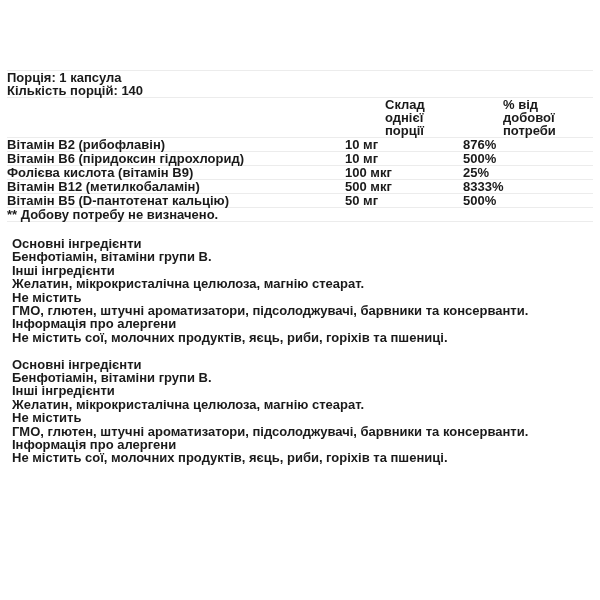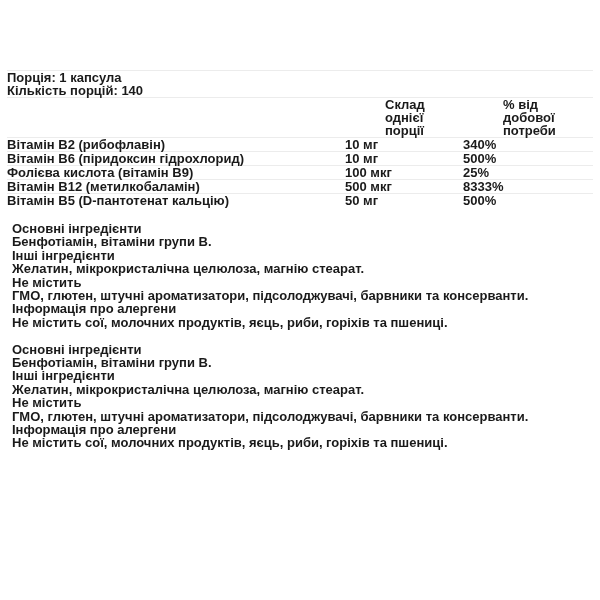--- a/index.html
+++ b/index.html
@@ -118,21 +118,21 @@
           <span class="wrap">Склад однієї порції</span>
         </th>
         <th class="head-cell">
           <span class="wrap">% від добової потреби</span>
         </th>
       </tr>
 
       <tr class="line-row">
         <td class="body-cell">Вітамін B2 (рибофлавін)</td>
         <td class="body-cell">10 мг</td>
-        <td class="body-cell">340%</td>
+        <td class="body-cell">876%</td>
       </tr>
       <tr class="line-row">
         <td class="body-cell">Вітамін B6 (піридоксин гідрохлорид)</td>
         <td class="body-cell">10 мг</td>
         <td class="body-cell">500%</td>
       </tr>
       <tr class="line-row">
         <td class="body-cell">Фолієва кислота (вітамін B9)</td>
         <td class="body-cell">100 мкг</td>
         <td class="body-cell">25%</td>
@@ -141,20 +141,23 @@
         <td class="body-cell">Вітамін B12 (метилкобаламін)</td>
         <td class="body-cell">500 мкг</td>
         <td class="body-cell">8333%</td>
       </tr>
       <tr class="line-row">
         <td class="body-cell">Вітамін B5 (D-пантотенат кальцію)</td>
         <td class="body-cell">50 мг</td>
         <td class="body-cell">500%</td>
       </tr>
 
+      <tr class="line-row bottom-line">
+        <td class="note-cell" colspan="3">** Добову потребу не визначено.</td>
+      </tr>
     </tbody>
   </table>
 
   <div class="ingredients">
 
     <div class="ing-block">
       <div class="ing-line">Основні інгредієнти</div>
       <div class="ing-line">Бенфотіамін, вітаміни групи B.</div>
       <div class="ing-line">Інші інгредієнти</div>
       <div class="ing-line">Желатин, мікрокристалічна целюлоза, магнію стеарат.</div>

